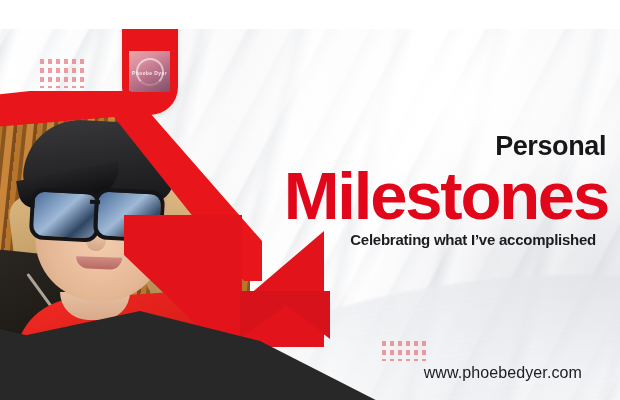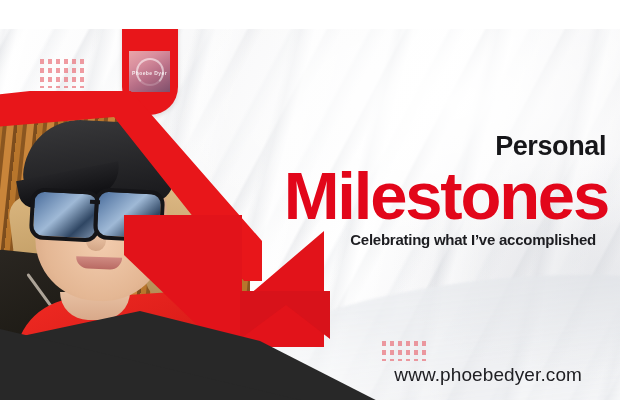--- a/index.html
+++ b/index.html
@@ -271,21 +271,21 @@
     font-size:67px;font-weight:700;color:#e2061a;
     letter-spacing:-2.2px;line-height:1;
   }
   .subhead{
     right:24px;top:203px;
     font-size:15px;font-weight:700;color:#1c1c20;
     letter-spacing:-.25px;line-height:1;
   }
   .weburl{
     right:38px;top:336px;
-    font-size:19px;font-weight:400;color:#202024;
+    font-size:16px;font-weight:400;color:#202024;
     letter-spacing:.1px;line-height:1;
   }
 </style>
 </head>
 <body>
 
 <div id="slide">
 
   <div class="bg-base"></div>
   <div class="bg-streaks"></div>

